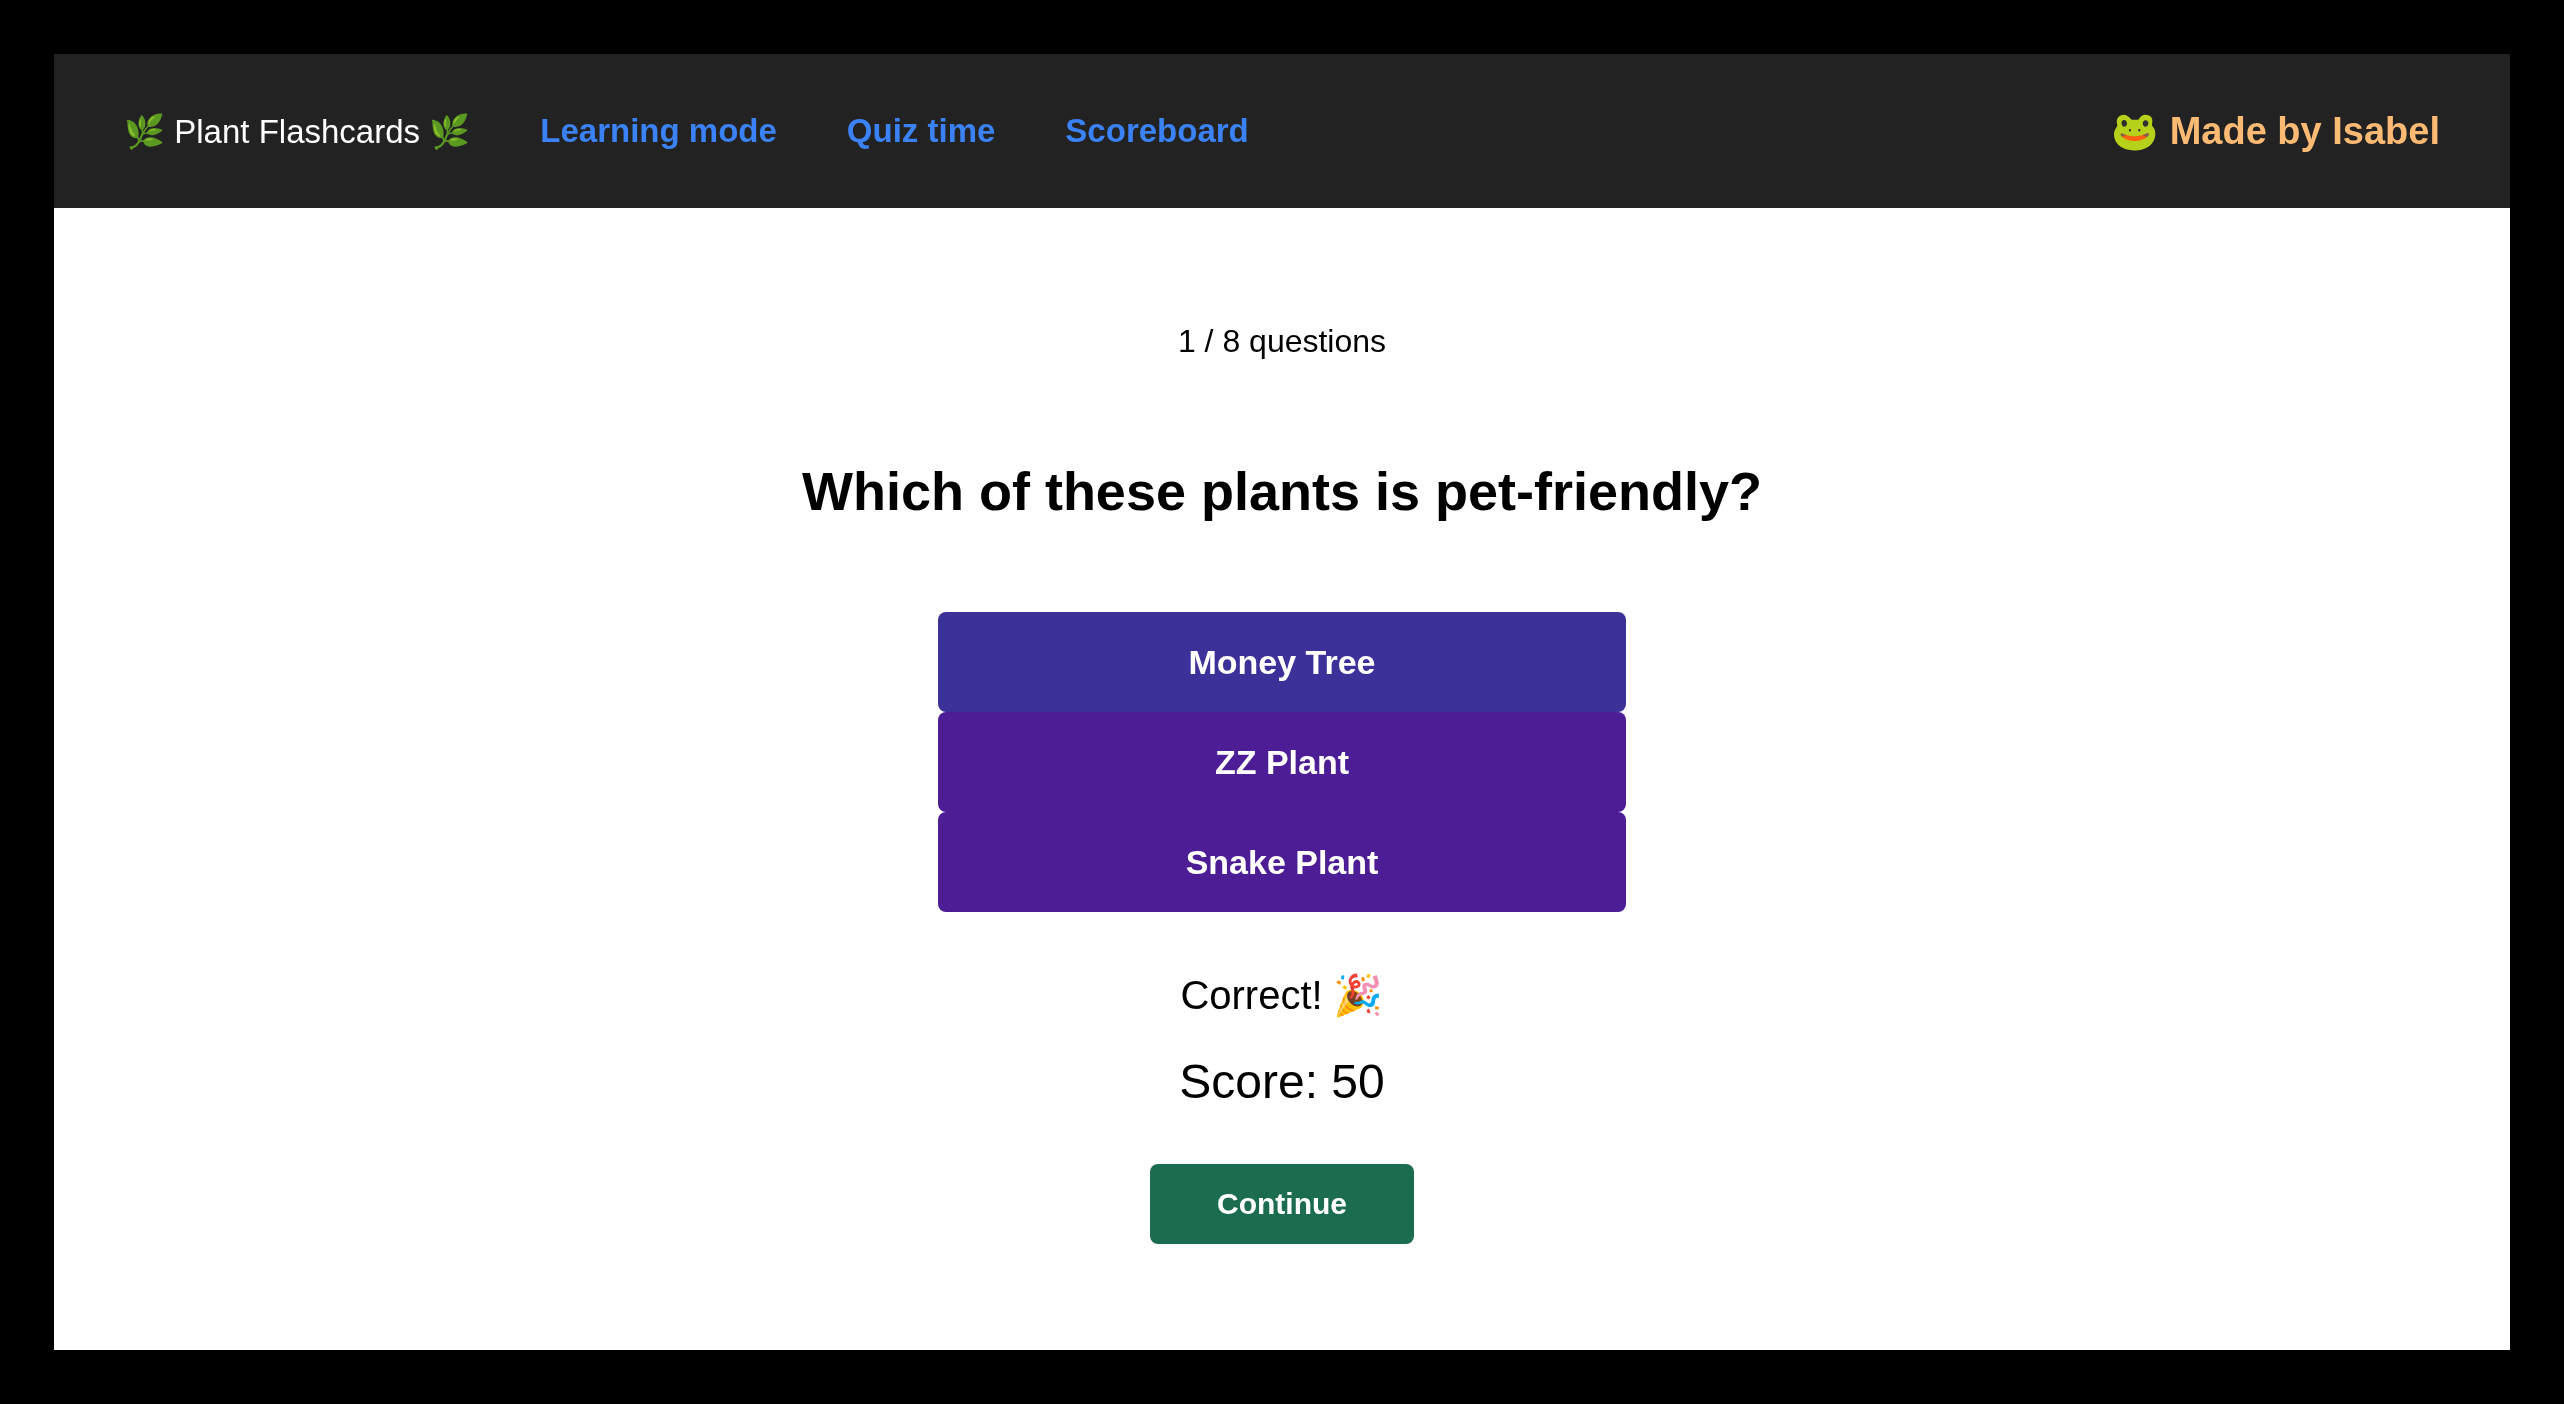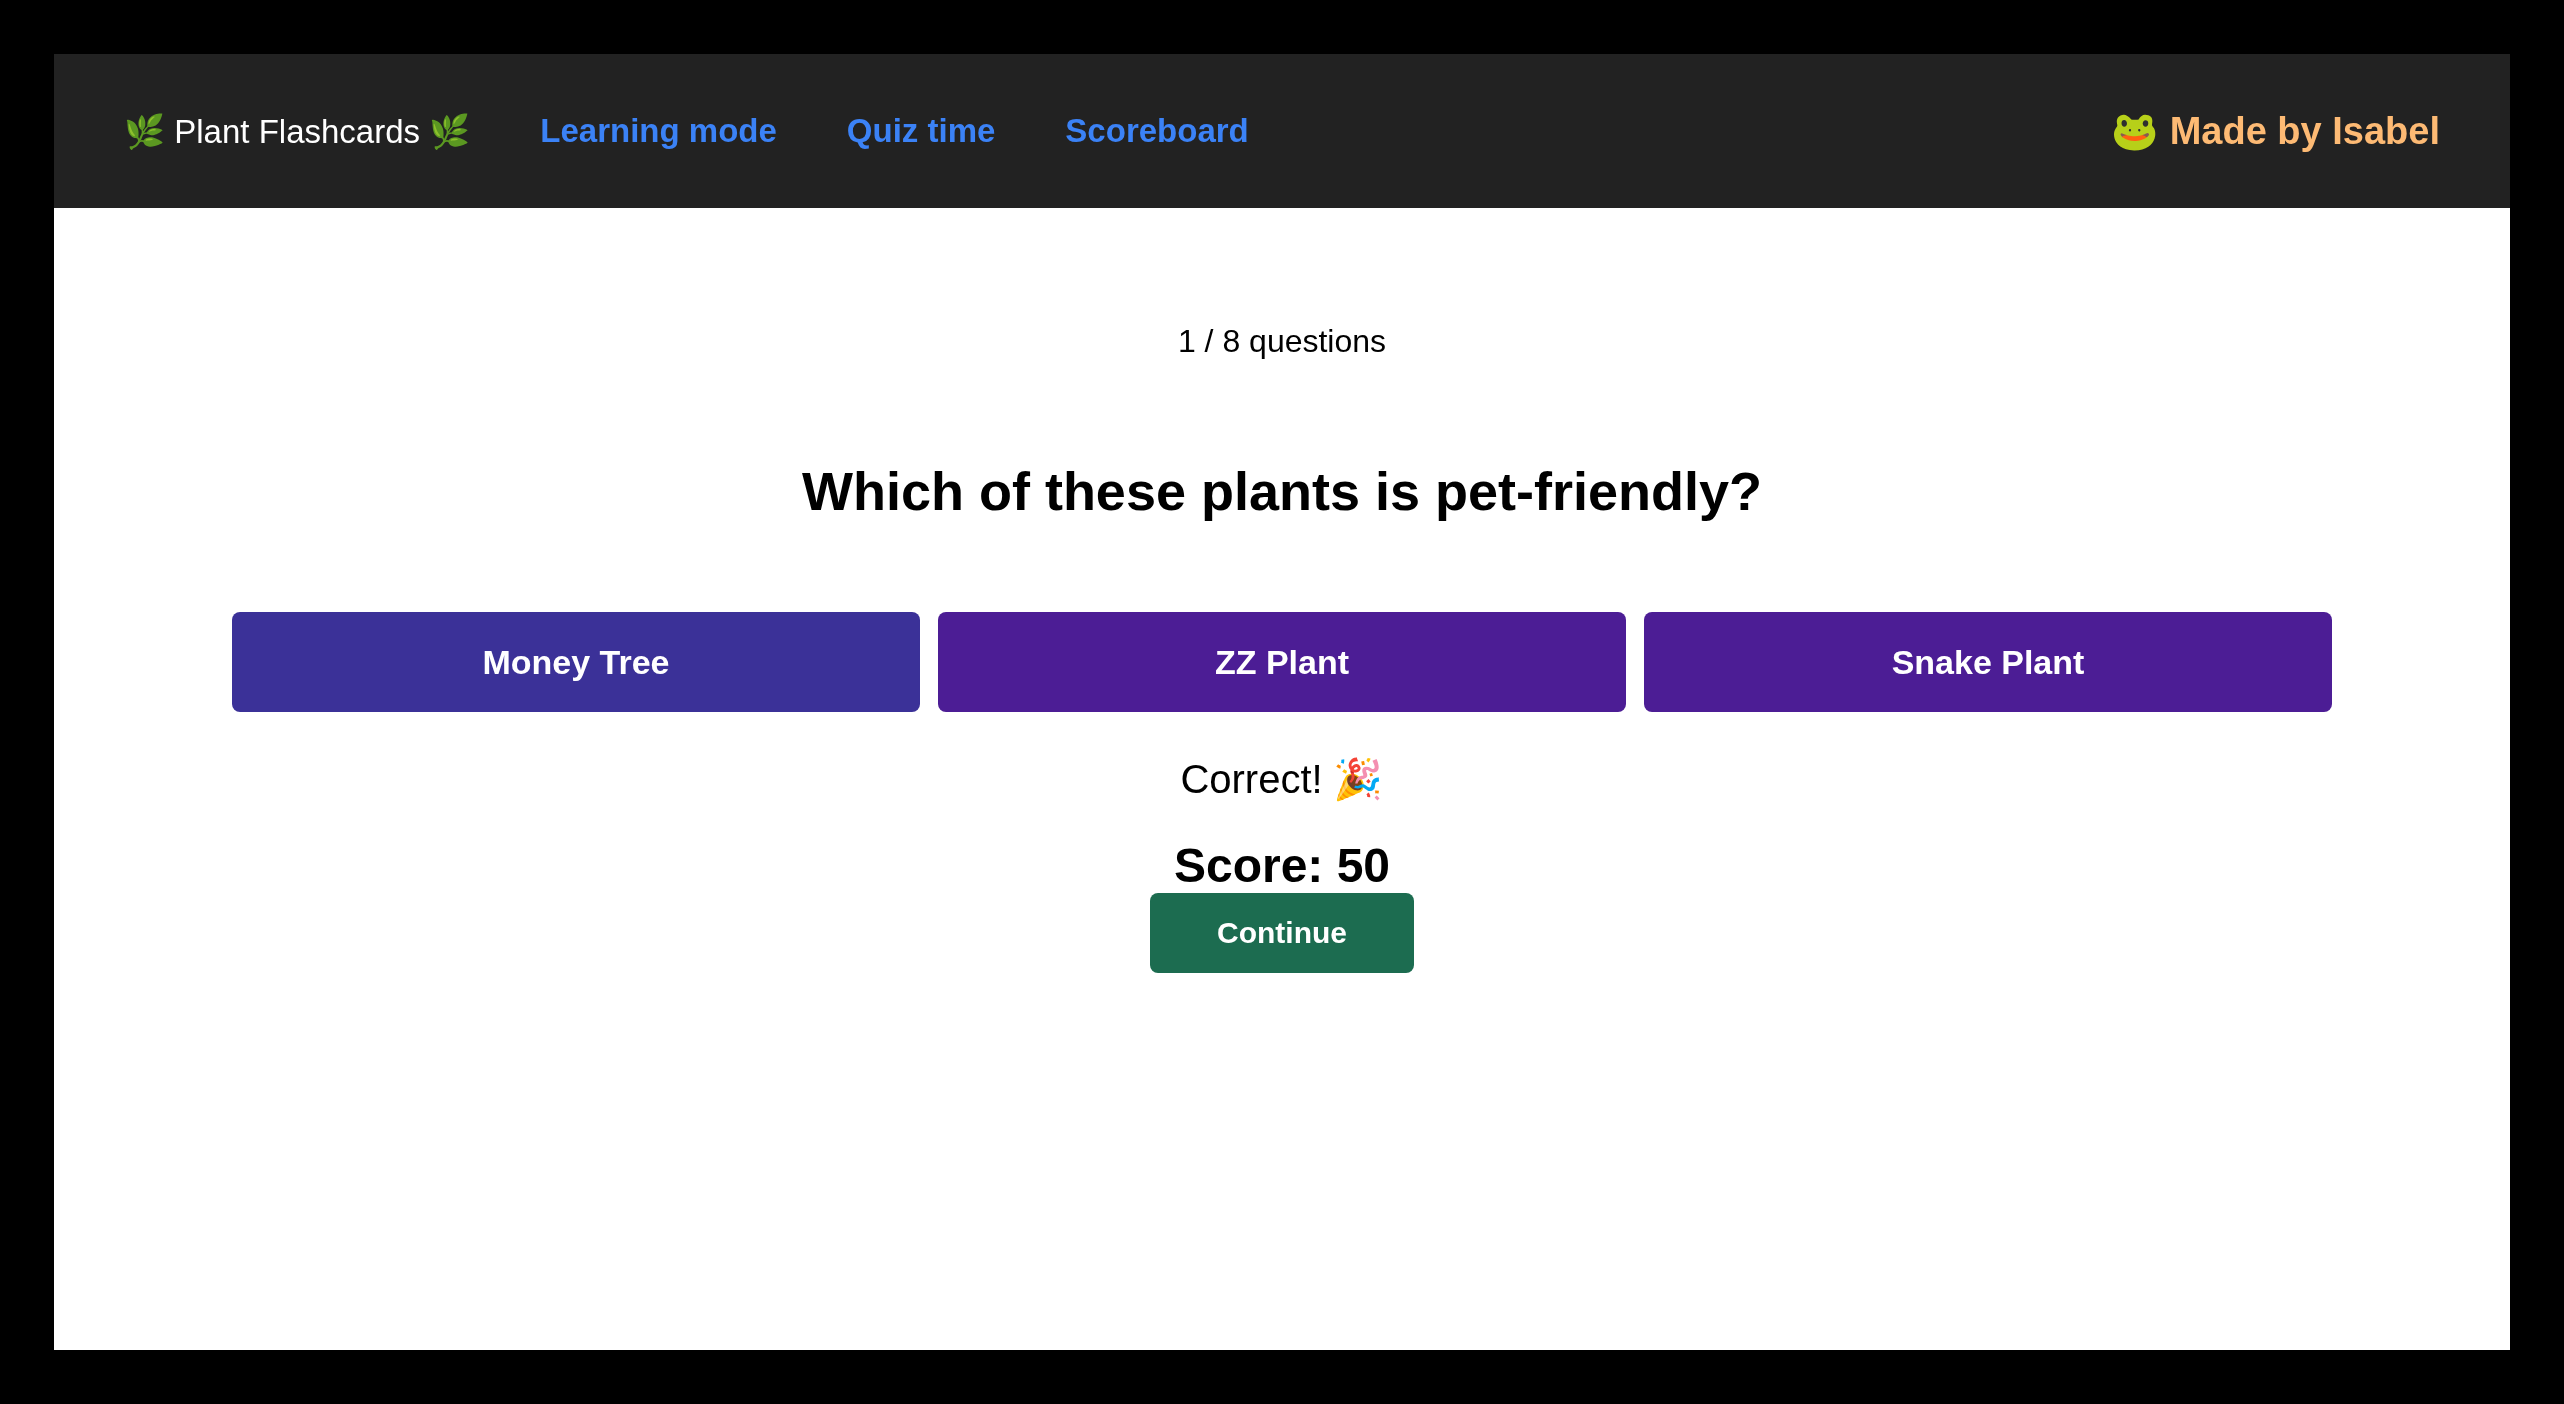--- a/index.html
+++ b/index.html
@@ -80,23 +80,22 @@
     
     .question-text {
       font-size: 54px;
       font-weight: 700;
       color: #000000;
       margin-bottom: 90px;
     }
     
     .answer-options {
       display: flex;
-      flex-direction: row;
-      gap: 18px;
-      margin-bottom: 44px;
+      flex-direction: column;
+      margin-bottom: 60px;
     }
     
     .answer-button {
       width: 688px;
       height: 100px;
       border: none;
       border-radius: 8px;
       font-size: 34px;
       font-weight: 600;
       color: #ffffff;
@@ -114,22 +113,23 @@
     
     .feedback-text {
       font-size: 40px;
       font-weight: 500;
       color: #000000;
       margin-bottom: 35px;
     }
     
     .score-text {
       font-size: 48px;
-      font-weight: 700;
+      font-weight: 400;
       color: #000000;
+      margin-bottom: 55px;
     }
     
     .continue-button {
       width: 264px;
       height: 80px;
       background: #1c6c50;
       border: none;
       border-radius: 8px;
       font-size: 30px;
       font-weight: 600;

